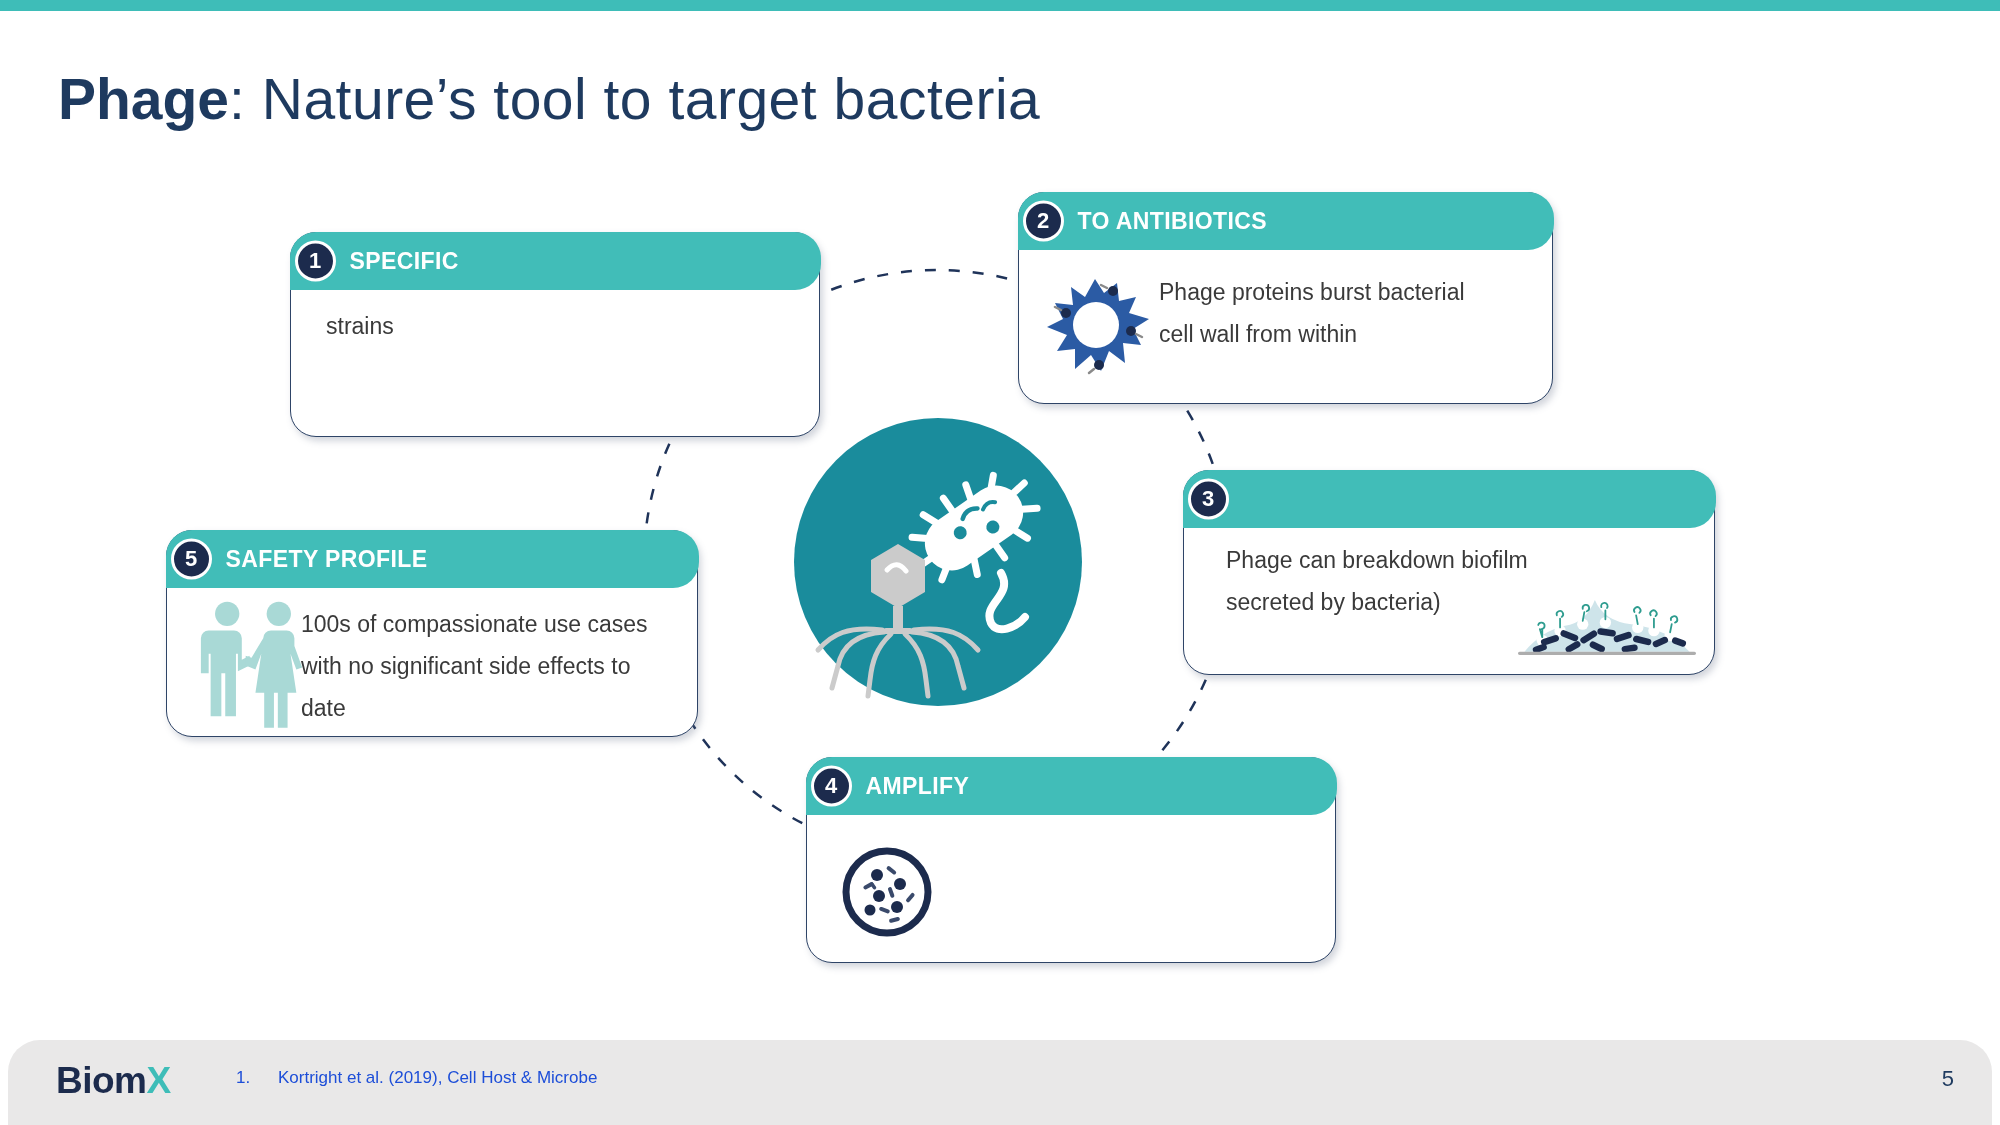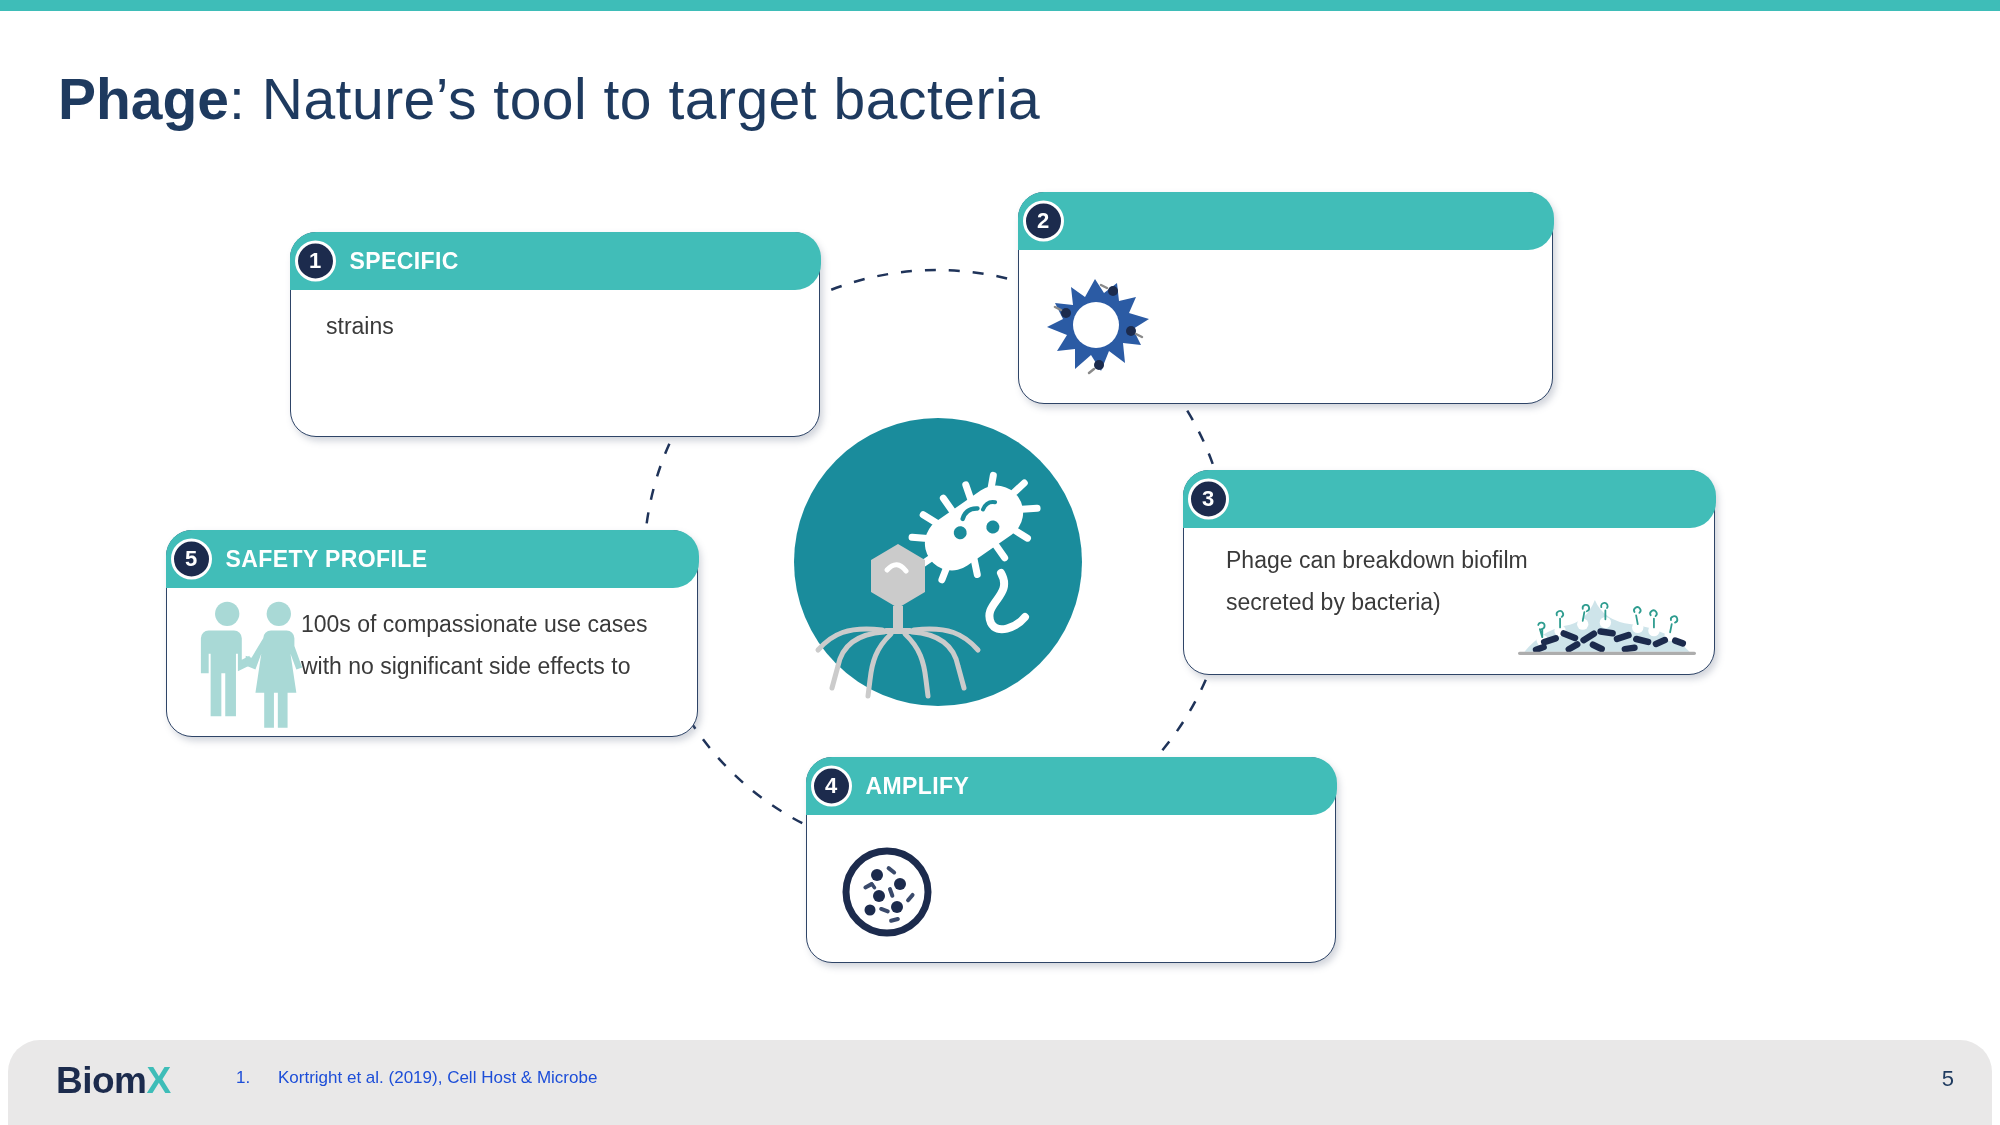--- a/index.html
+++ b/index.html
@@ -154,38 +154,43 @@
         <div class="body-line">strains</div>
       </div>
     </div>
   </div>
 
   <div class="card card2">
     <div class="card-header">
       <div class="badge">
           <span>2</span>
         </div>
+      <div class="card-title-line">TO ANTIBIOTICS</div>
     </div>
     <div class="card-body">
       <svg class="icon-burst" width="114" height="112" viewBox="0 0 114 112">
         <polygon fill="#2B5BA4" points="54,8 63,22 76,12 78,30 95,26 88,42 108,48 92,58 100,74 82,72 84,92 68,80 60,100 50,84 34,98 34,78 16,80 26,64 6,56 22,48 14,32 32,34 30,16 44,26"></polygon>
         <circle cx="55" cy="54" r="23" fill="#ffffff"></circle>
         <g fill="#1C2B4D">
           <circle cx="72" cy="20" r="5"></circle>
           <circle cx="25" cy="42" r="5"></circle>
           <circle cx="90" cy="60" r="5"></circle>
           <circle cx="58" cy="94" r="5"></circle>
         </g>
         <g stroke="#8A8A8A" stroke-width="2.5" stroke-linecap="round">
           <line x1="66" y1="17" x2="60" y2="14"></line>
           <line x1="20" y1="39" x2="14" y2="36"></line>
           <line x1="95" y1="63" x2="101" y2="66"></line>
           <line x1="53" y1="98" x2="48" y2="102"></line>
         </g>
       </svg>
+      <div class="card-text">
+        <div class="body-line">Phage proteins burst bacterial</div>
+        <div class="body-line">cell wall from within</div>
+      </div>
     </div>
   </div>
 
   <div class="card card3">
     <div class="card-header">
       <div class="badge">
           <span>3</span>
         </div>
     </div>
     <div class="card-body">
@@ -274,20 +279,21 @@
         <g fill="#A9D9D6">
           <circle cx="31" cy="15" r="12.5"></circle>
           <path d="M 20 32 h 22 a 8 8 0 0 1 8 8 v 22 l 8 -4 v 10 l -12 6 v -18 h -2 v 64 h -11 v -44 h -4 v 44 h -11 v -64 h -2 v 20 h -8 v -36 a 8 8 0 0 1 8 -8 z" transform="translate(-4 0)"></path>
           <circle cx="84" cy="15" r="12.5"></circle>
           <path d="M 76 32 h 16 a 8 8 0 0 1 8 8 v 8 l 8 22 -6 2 -6 -16 6 40 h -9 v 36 h -10 v -36 h -4 v 36 h -10 v -36 h -9 l 6 -40 -6 16 -10 -4 v -10 l 6 2 12 -20 a 8 8 0 0 1 8 -8 z" transform="translate(0 0)"></path>
         </g>
       </svg>
       <div class="card-text">
         <div class="body-line">100s of compassionate use cases</div>
         <div class="body-line">with no significant side effects to</div>
+        <div class="body-line">date</div>
       </div>
     </div>
   </div>
 
   <div class="footer">
     <div class="logo"><span>Biom</span><span class="logo-x">X</span></div>
     <div class="reference"><span class="ref-num">1.</span><span>Kortright et al. (2019), Cell Host &amp; Microbe</span></div>
     <div class="page-number">5</div>
   </div>
 

